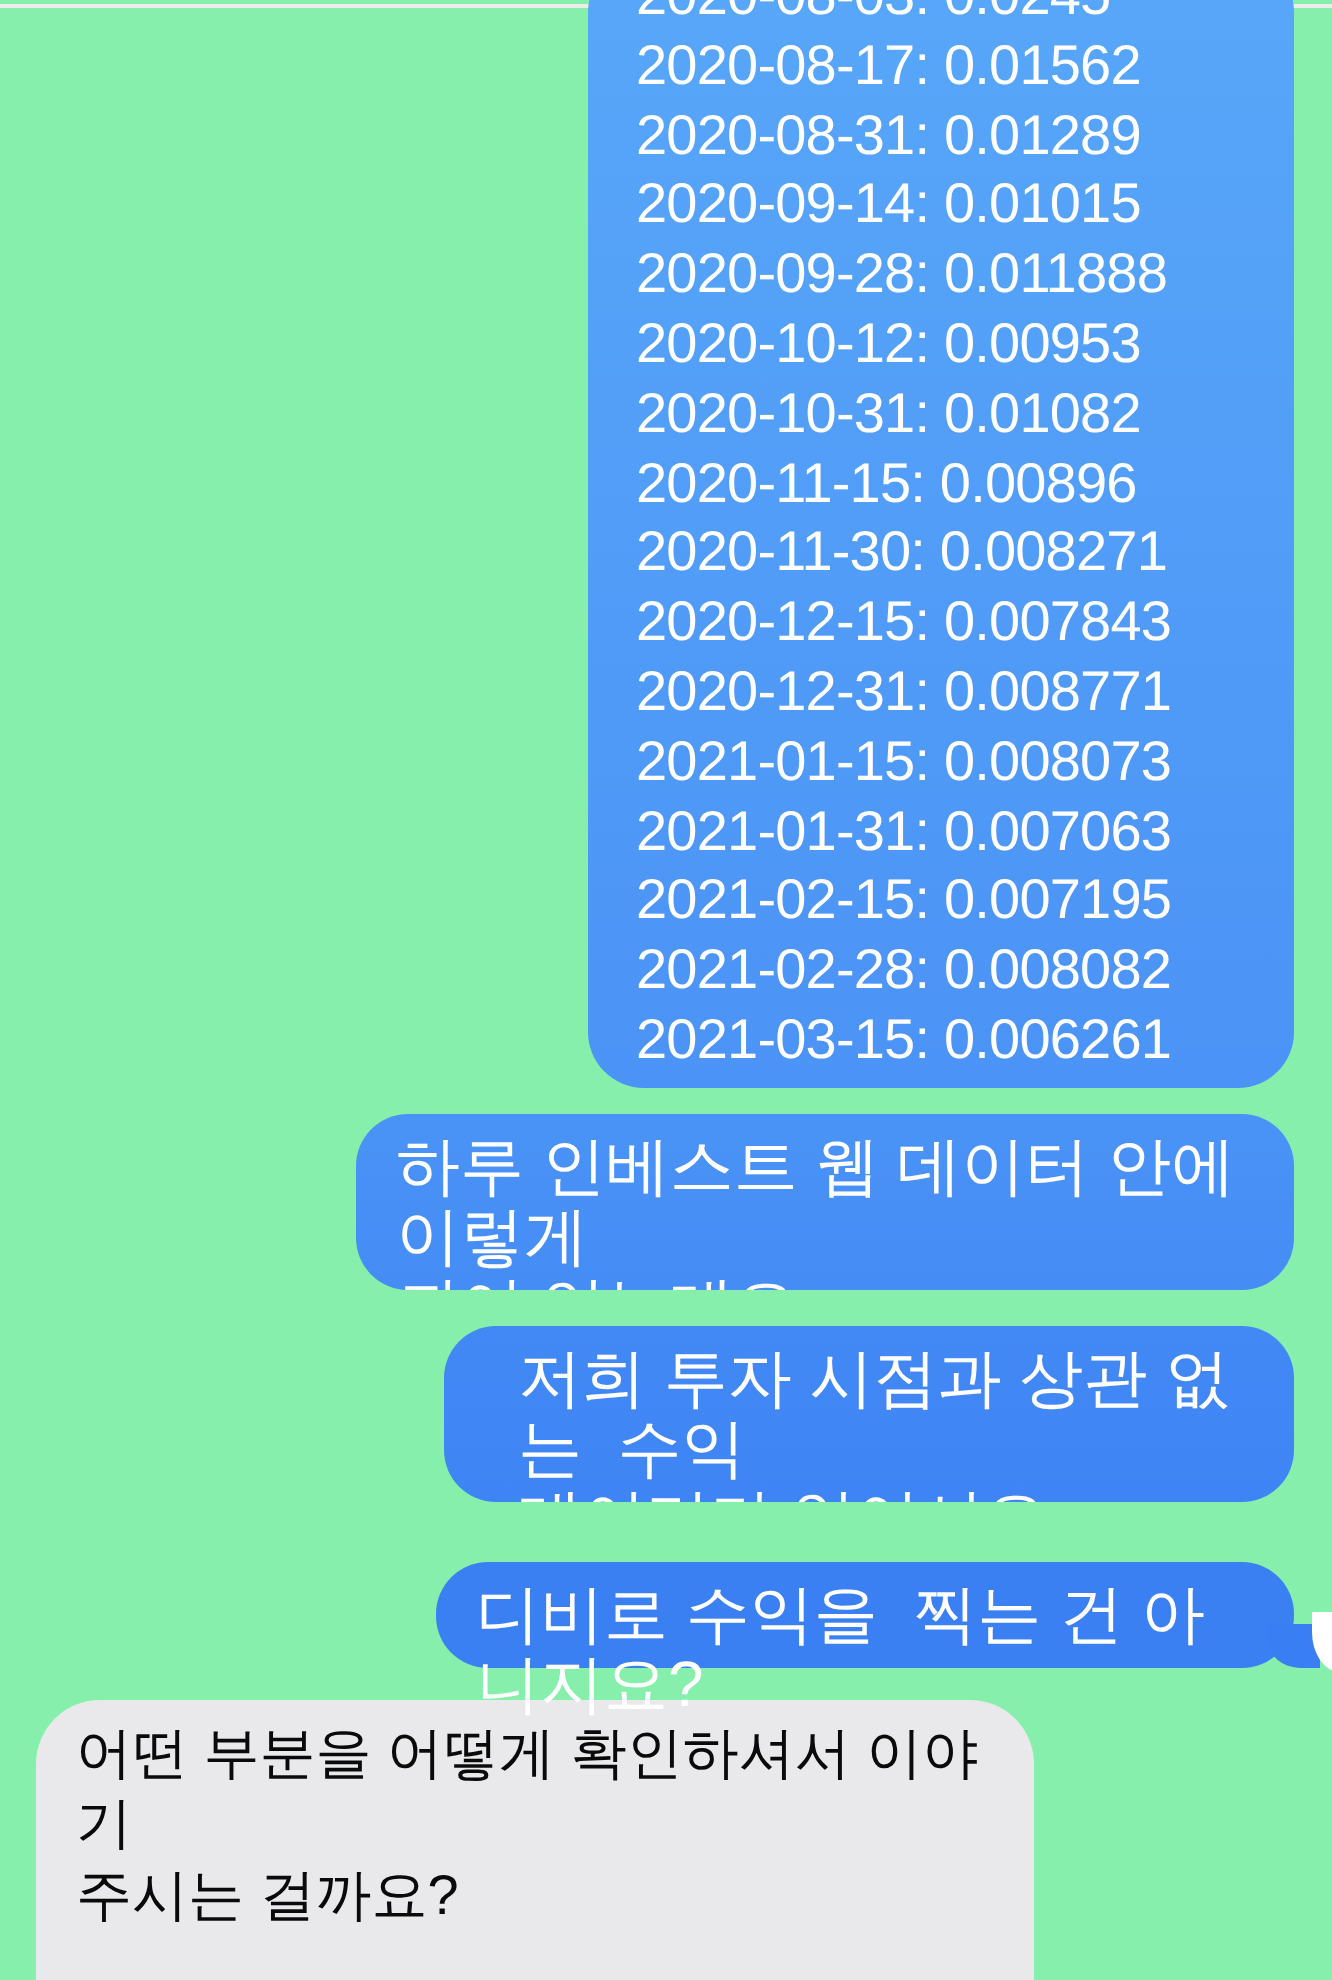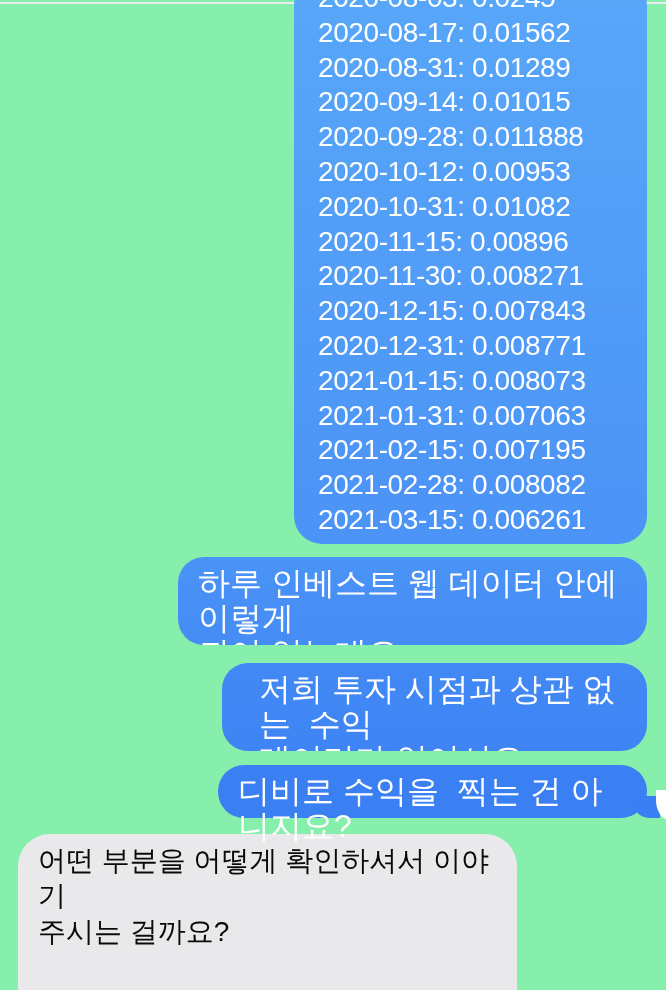--- a/index.html
+++ b/index.html
@@ -37,21 +37,21 @@
   
   .kr{
     color:#ffffff;
     font-size:32px;line-height:35px;
     padding:9px 20px;
     border-radius:26px;
   }
   .b2{margin-top:13px;width:469px;height:88px;background:linear-gradient(180deg,#4a93f6,#458cf5);}
   .b3{margin-top:18px;width:425px;height:88px;background:linear-gradient(180deg,#4389f5,#3e84f4);padding-left:37px;}
   .b4{
-    margin-top:14px;width:429px;height:53px;
+    margin-top:30px;width:429px;height:53px;
     background:#3b80f3;
     position:relative;overflow:visible;
   }
   
   .b4::before{
     content:"";position:absolute;right:-13px;bottom:0;
     width:26px;height:22px;background:#3a7ef3;
     border-bottom-left-radius:16px 14px;
   }
   .b4::after{

